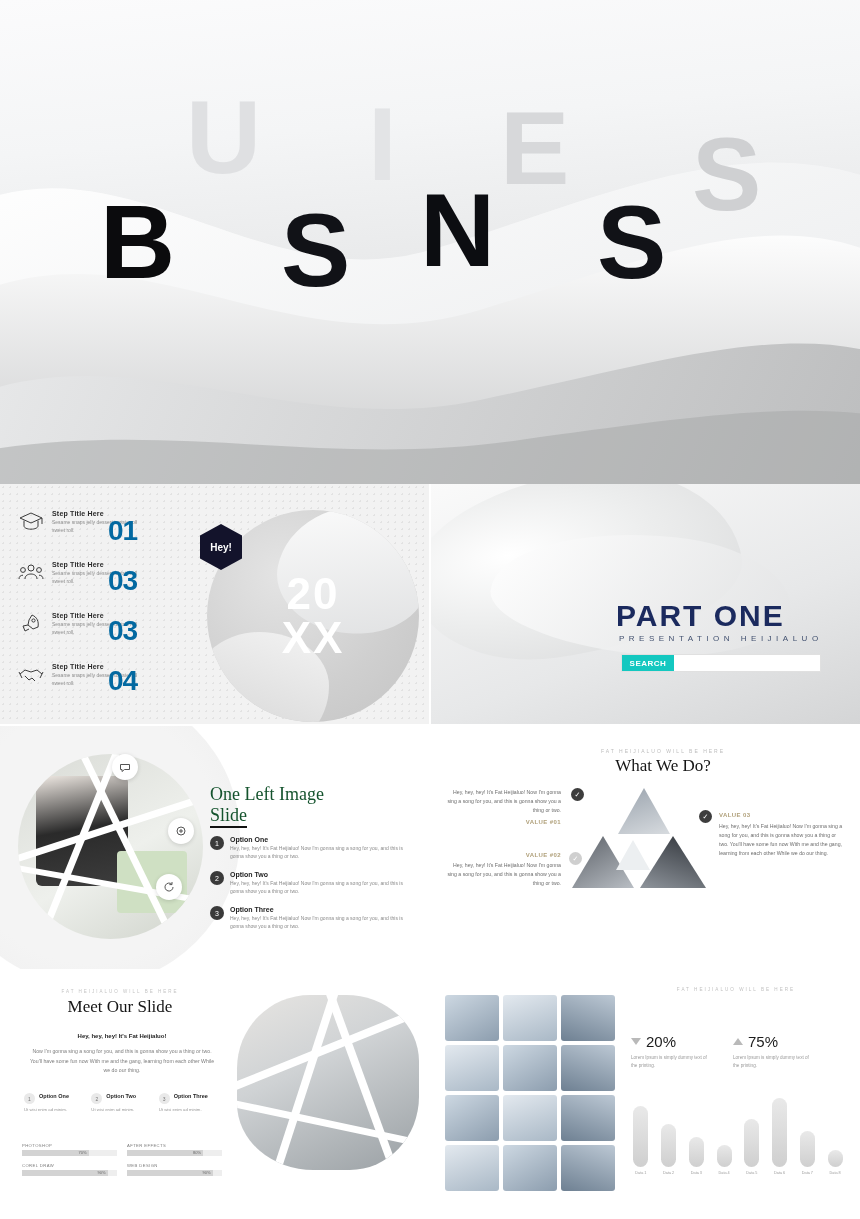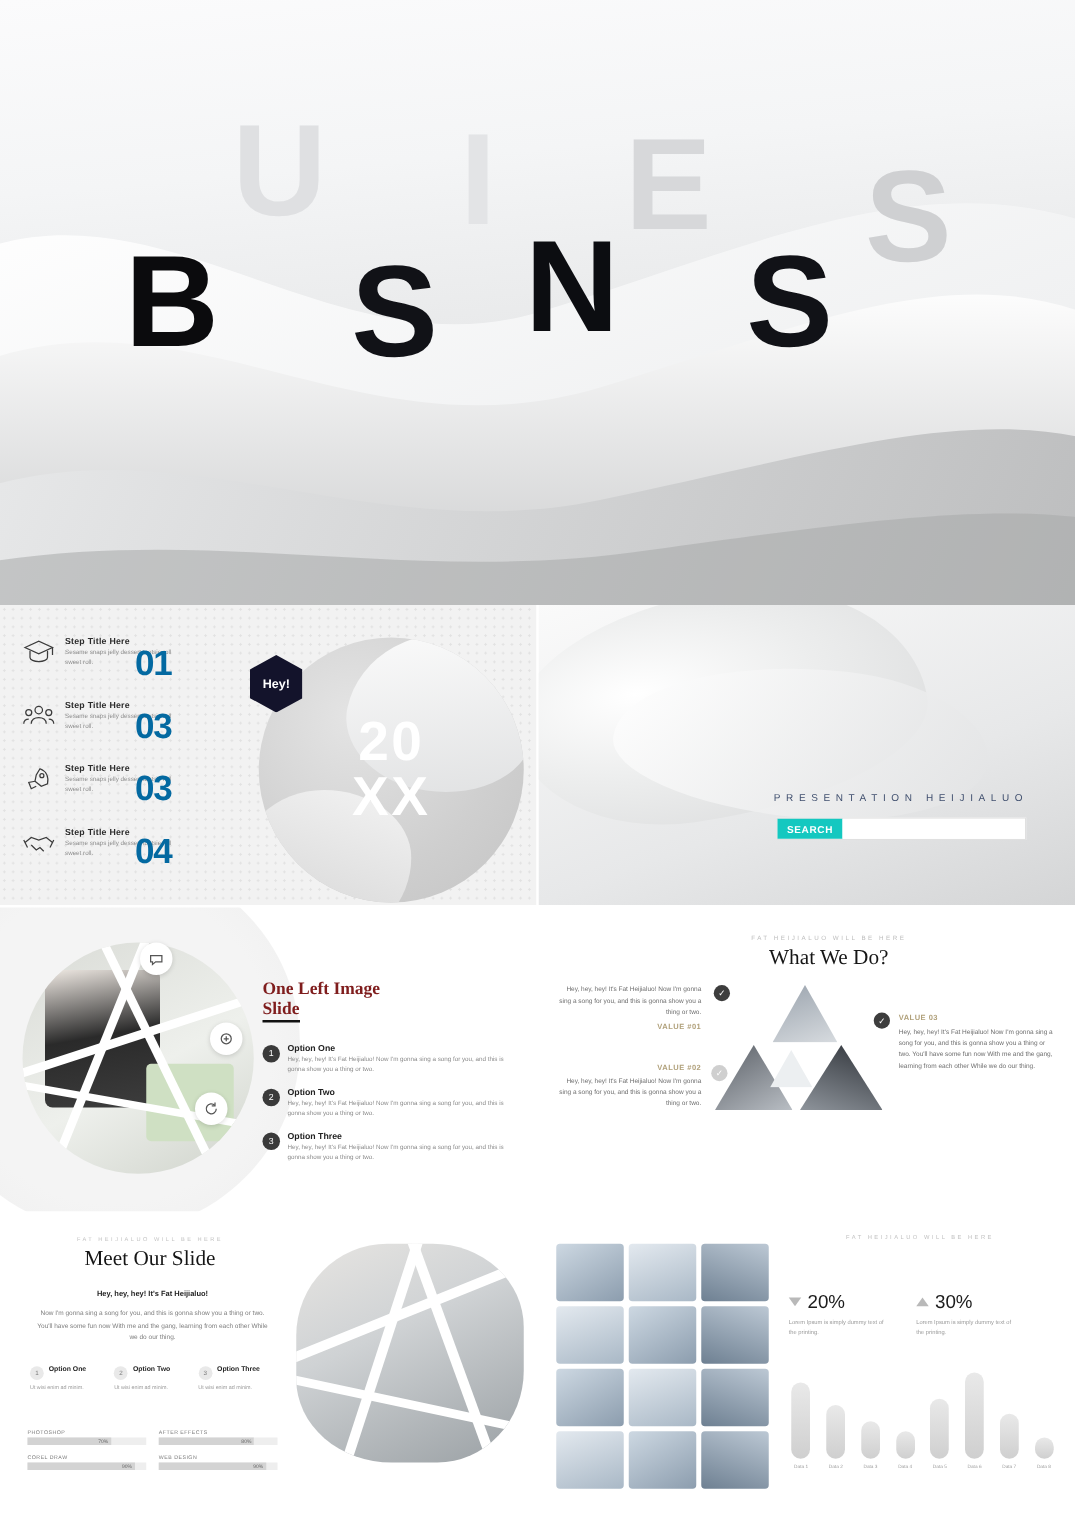--- a/index.html
+++ b/index.html
@@ -159,21 +159,21 @@
   .broken-circle .slash {
     position:absolute; background:#fff;
   }
   .bub {
     position:absolute; width: 26px; height: 26px; border-radius:50%;
     background:#fff; box-shadow:0 1px 4px rgba(0,0,0,.15);
     display:flex; align-items:center; justify-content:center; color:#555;
   }
   .s3-title {
     position:absolute; left: 210px; top: 58px;
-    font-size: 14px; color:#7f1d1d; font-weight: 700;
+    font-size: 18px; color:#14532d; font-weight: 400;
     font-family: "Liberation Serif", serif;
   }
   .s3-title .u { border-bottom: 2px solid #111; padding-bottom:1px; }
   .opt-list { position:absolute; left: 210px; top: 110px; width: 200px; }
   .opt-row { display:flex; align-items:flex-start; margin-bottom: 11px; }
   .opt-dot {
     width: 14px; height: 14px; border-radius: 50%; background:#3a3a3a; color:#fff;
     font-size: 7px; display:flex; align-items:center; justify-content:center;
     flex:0 0 14px; margin-right: 6px;
   }
@@ -427,20 +427,21 @@
       </div>
 
       <div class="hey-badge">Hey!</div>
     </section>
 
     <div class="gap"></div>
 
     <section class="slide s2">
       <div class="silk"></div>
       <div class="silk2"></div>
+      <div class="part-title">PART ONE</div>
       <div class="part-sub">PRESENTATION HEIJIALUO</div>
       <div class="searchbar">
         <div class="search-btn">SEARCH</div>
         <input class="search-input" placeholder="" style="">
       </div>
     </section>
 
     <div class="gap"></div>
     <div class="gap"></div>
     <div class="gap"></div>
@@ -637,21 +638,21 @@
         <div class="stat">
           <div class="sv">
               <span class="tri-d"></span>
               <span>20%</span>
             </div>
           <div class="sd">Lorem Ipsum is simply dummy text of the printing.</div>
         </div>
         <div class="stat">
           <div class="sv">
               <span class="tri-u"></span>
-              <span>30%</span>
+              <span>75%</span>
             </div>
           <div class="sd">Lorem Ipsum is simply dummy text of the printing.</div>
         </div>
       </div>
 
       <div class="chart" id="bar-chart">
           <div class="cbar" style="left: 6.375px; height: 60.84px;"></div>
           <div class="cbar" style="left: 34.125px; height: 42.9px;"></div>
           <div class="cbar" style="left: 61.875px; height: 29.64px;"></div>
           <div class="cbar" style="left: 89.625px; height: 21.84px;"></div>

